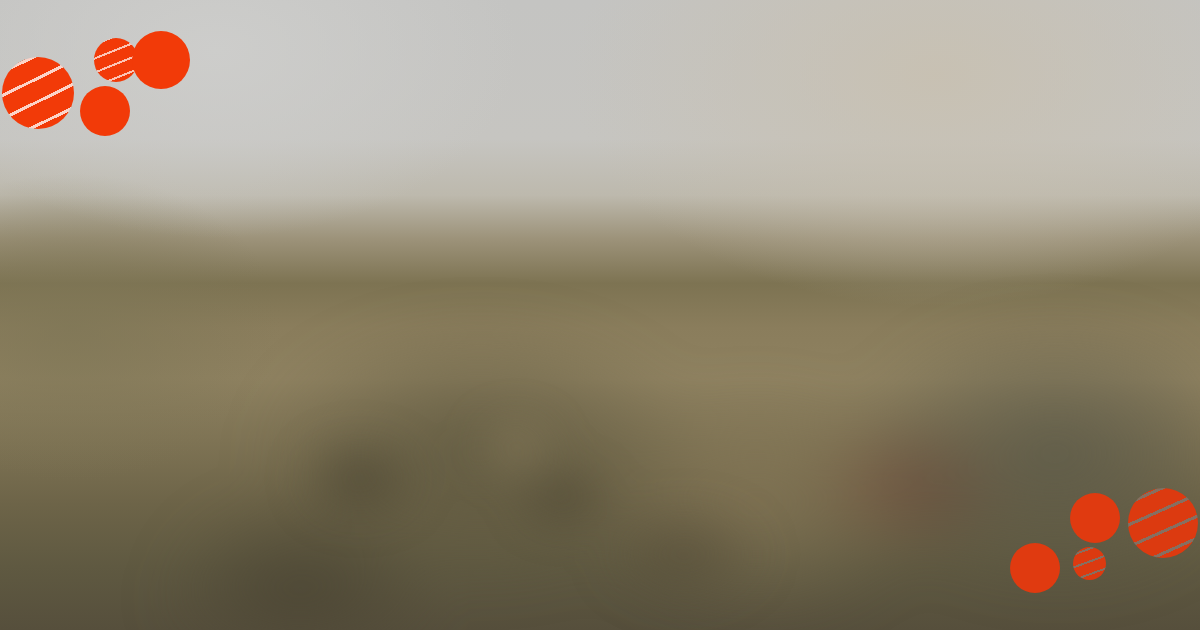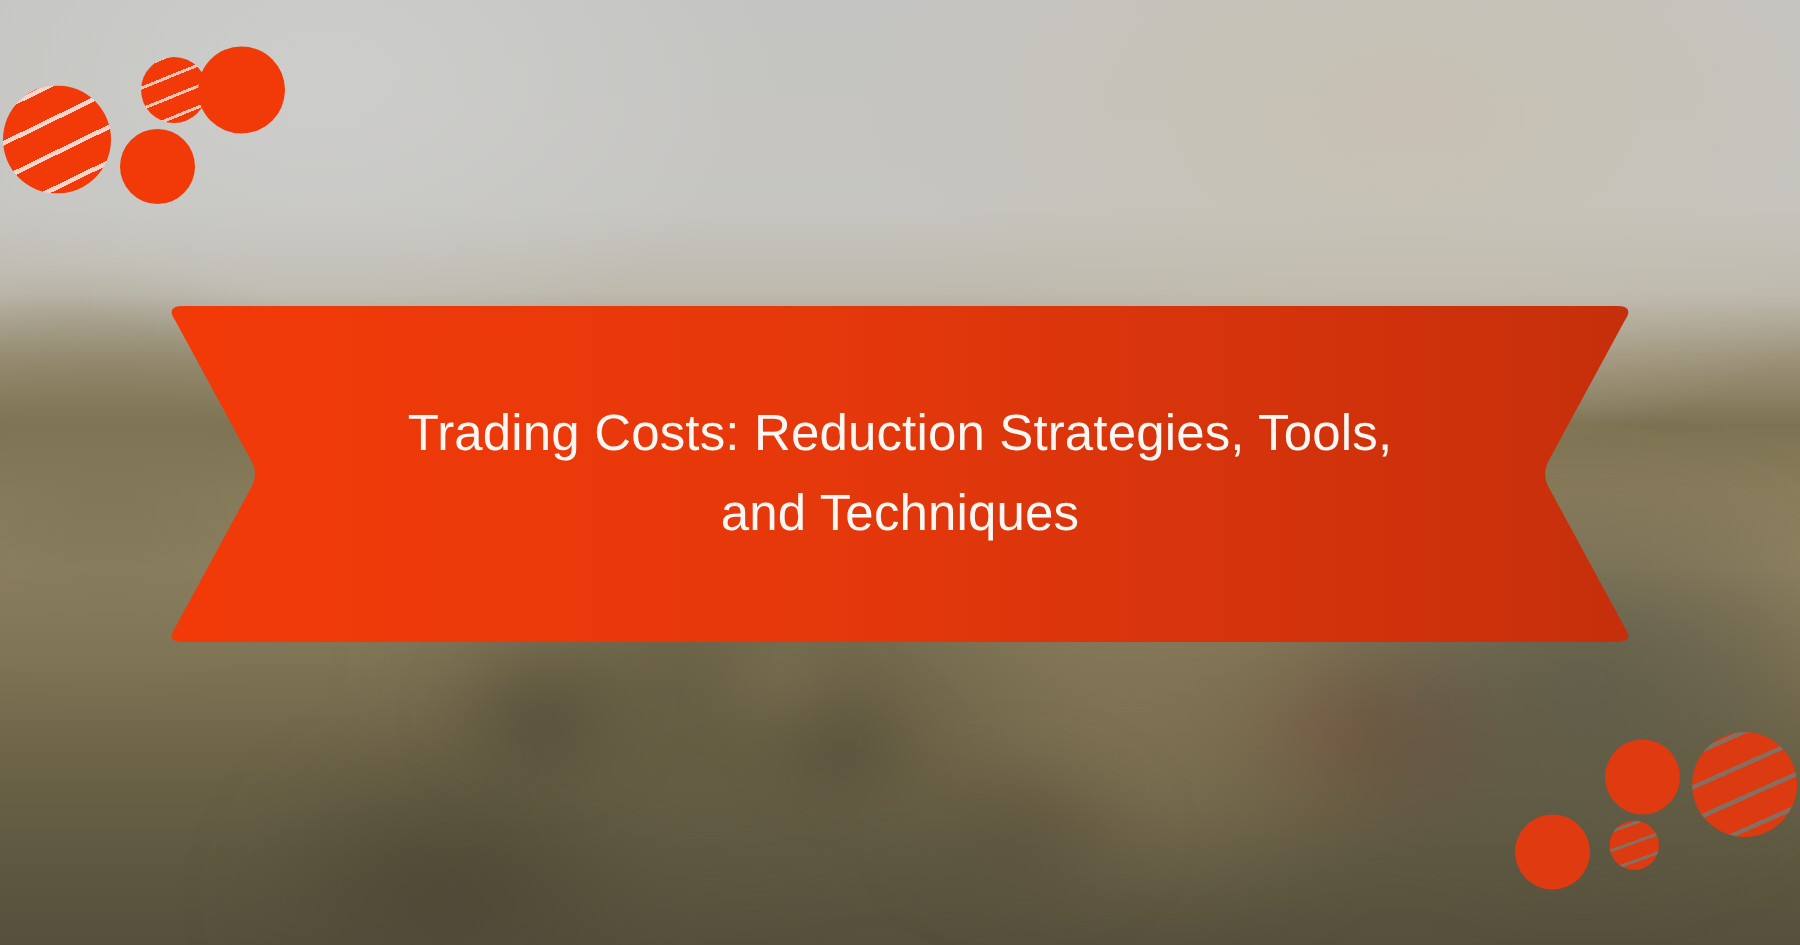--- a/index.html
+++ b/index.html
@@ -155,40 +155,14 @@
       <div class="deco plain" style="left: 132px; top: 31px; width: 58px; height: 58px; background-color: rgb(242, 58, 8);"></div>
       <div class="deco plain" style="left: 80px; top: 86px; width: 50px; height: 50px; background-color: rgb(242, 58, 8);"></div>
     </div>
   <div id="deco-bottom-right">
       <div class="deco striped-dk" style="left: 1128px; top: 488px; width: 70px; height: 70px; background-color: rgb(220, 58, 16);"></div>
       <div class="deco plain" style="left: 1070px; top: 493px; width: 50px; height: 50px; background-color: rgb(224, 58, 16);"></div>
       <div class="deco striped-dk-sm" style="left: 1073px; top: 547px; width: 33px; height: 33px; background-color: rgb(220, 58, 16);"></div>
       <div class="deco plain" style="left: 1010px; top: 543px; width: 50px; height: 50px; background-color: rgb(224, 58, 16);"></div>
     </div>
 
-  <div id="banner-wrap">
-    <svg id="banner-svg" viewBox="0 0 980 240" preserveAspectRatio="none">
-      <defs>
-        <linearGradient id="ribbonGrad" x1="0" y1="0" x2="1" y2="0">
-          <stop offset="0" stop-color="#f23a08"></stop>
-          <stop offset="0.45" stop-color="#e5380b"></stop>
-          <stop offset="1" stop-color="#c62f0b"></stop>
-        </linearGradient>
-      </defs>
-      <path d="M 12,8
-               L 968,8
-               Q 980,8 973,18
-               L 922,112
-               Q 918,120 922,128
-               L 973,222
-               Q 980,232 968,232
-               L 12,232
-               Q 0,232 7,222
-               L 58,128
-               Q 62,120 58,112
-               L 7,18
-               Q 0,8 12,8 Z" fill="url(#ribbonGrad)"></path>
-    </svg>
-    <div id="banner-title">Trading Costs: Reduction Strategies, Tools,
-and Techniques</div>
-  </div>
 
 </div>
 
 </body></html>

